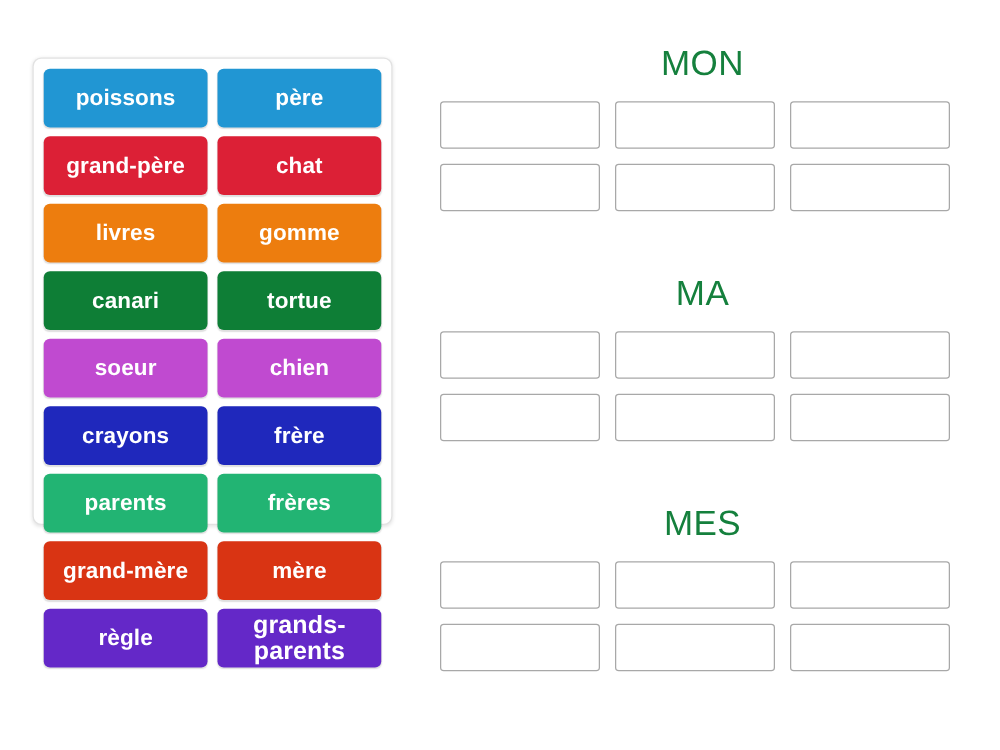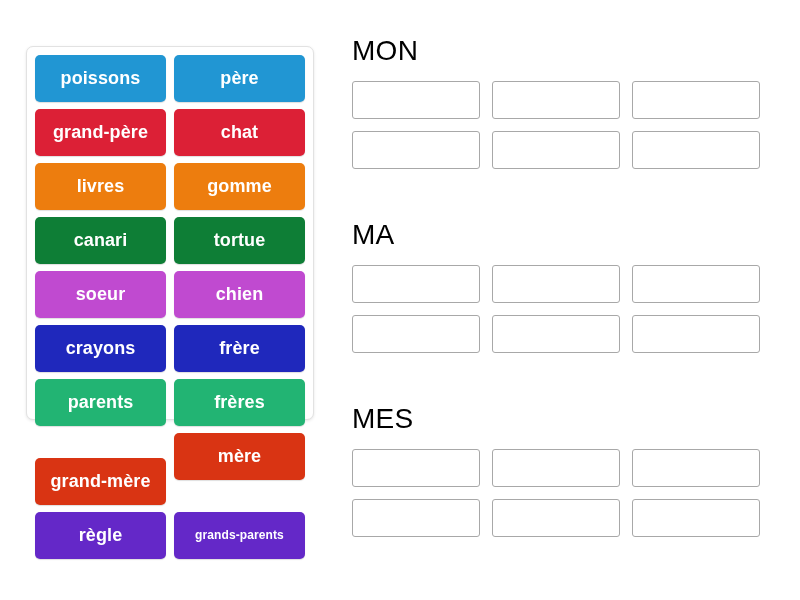--- a/index.html
+++ b/index.html
@@ -56,37 +56,37 @@
     font-weight: bold;
     letter-spacing: 0.1px;
     box-sizing: border-box;
     padding: 0 4px;
     text-align: center;
     line-height: 1.05;
     user-select: none;
     cursor: move;
     box-shadow: 0 1px 1px rgba(0,0,0,0.13);
   }
-  .tile.small { font-size: 12px; }
+  .tile.small { font-size: 20px; }
 
   
   .category {
     position: absolute;
     left: 352px;
     width: 420px;
   }
   #category-0 { top: 36px; }
   #category-1 { top: 220px; }
   #category-2 { top: 404px; }
 
   .category-title {
     font-size: 28px;
     font-weight: normal;
-    color: #000000;
-    text-align: left;
+    color: #15803d;
+    text-align: center;
     letter-spacing: 0.3px;
     margin: 0 0 16px 0;
     line-height: 1.05;
     user-select: none;
   }
 
   .slot-grid {
     display: grid;
     grid-template-columns: repeat(3, 128px);
     grid-auto-rows: 38px;
@@ -137,21 +137,21 @@
       <div class="tile" style="background: rgb(31, 40, 188);">crayons</div>
       <div class="tile" style="background: rgb(31, 40, 188);">frère</div>
     </div>
 
     <div class="tile-row">
       <div class="tile" style="background: rgb(34, 180, 115);">parents</div>
       <div class="tile" style="background: rgb(34, 180, 115);">frères</div>
     </div>
 
     <div class="tile-row">
-      <div class="tile" style="background: rgb(217, 52, 19); margin-top: 25px;">grand-mère</div>
+      <div class="tile" style="background: rgb(217, 52, 19);">grand-mère</div>
       <div class="tile" style="background: rgb(217, 52, 19);">mère</div>
     </div>
 
     <div class="tile-row">
       <div class="tile" style="background: rgb(100, 40, 200);">règle</div>
       <div class="tile small" style="background: rgb(100, 40, 200);">grands-parents</div>
     </div>
 
   </div>
 

